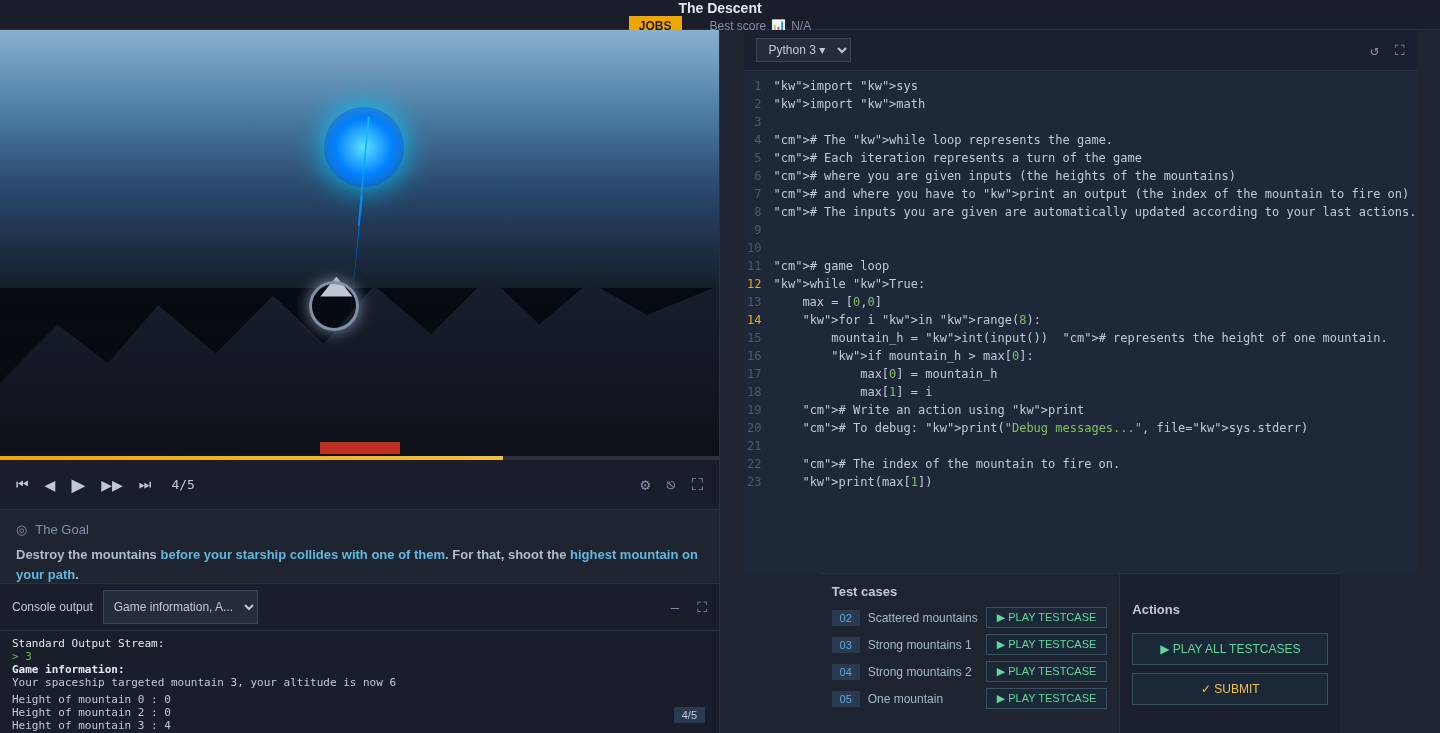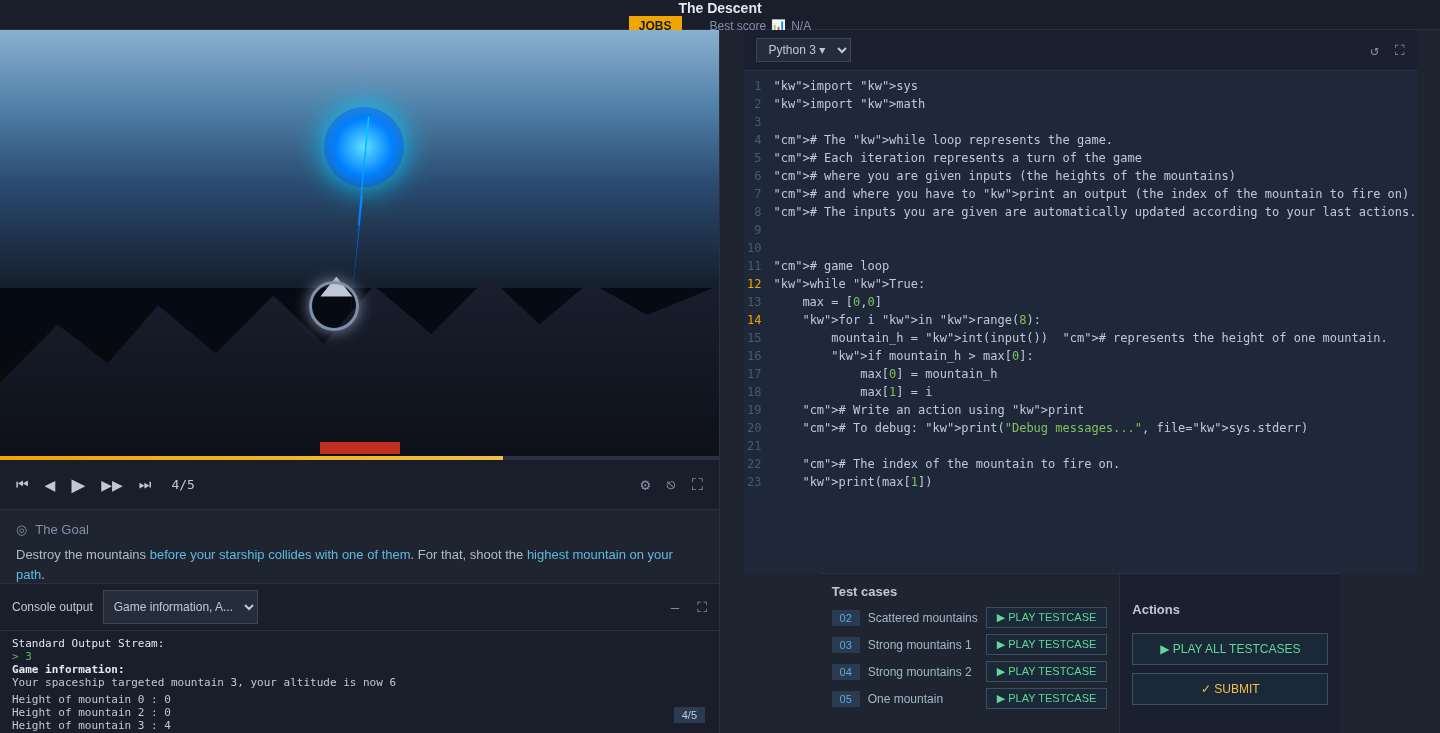--- a/index.html
+++ b/index.html
@@ -131,21 +131,21 @@
     .ctrl-icon { color: #8090a8; cursor: pointer; font-size: 16px; }
 
     
     #goal-section {
       padding: 12px 16px;
       background: #1e2430;
       flex: 1;
       overflow-y: auto;
     }
     .goal-header { display: flex; align-items: center; gap: 8px; color: #8090a8; font-size: 13px; margin-bottom: 8px; font-family: Arial, sans-serif; }
-    .goal-text { color: #b0bcc8; font-size: 13px; line-height: 1.5; font-family: Arial, sans-serif; }
+    .goal-text { color: #b0bcc8; font-size: 13px; line-height: 1.5; font-family: Arial, sans-serif; font-weight: bold; }
     .goal-text .highlight { color: #60b8e0; }
 
     
     #console-section {
       background: #1a1e2a;
       height: 150px;
       border-top: 1px solid #2a3040;
       display: flex;
       flex-direction: column;
     }

